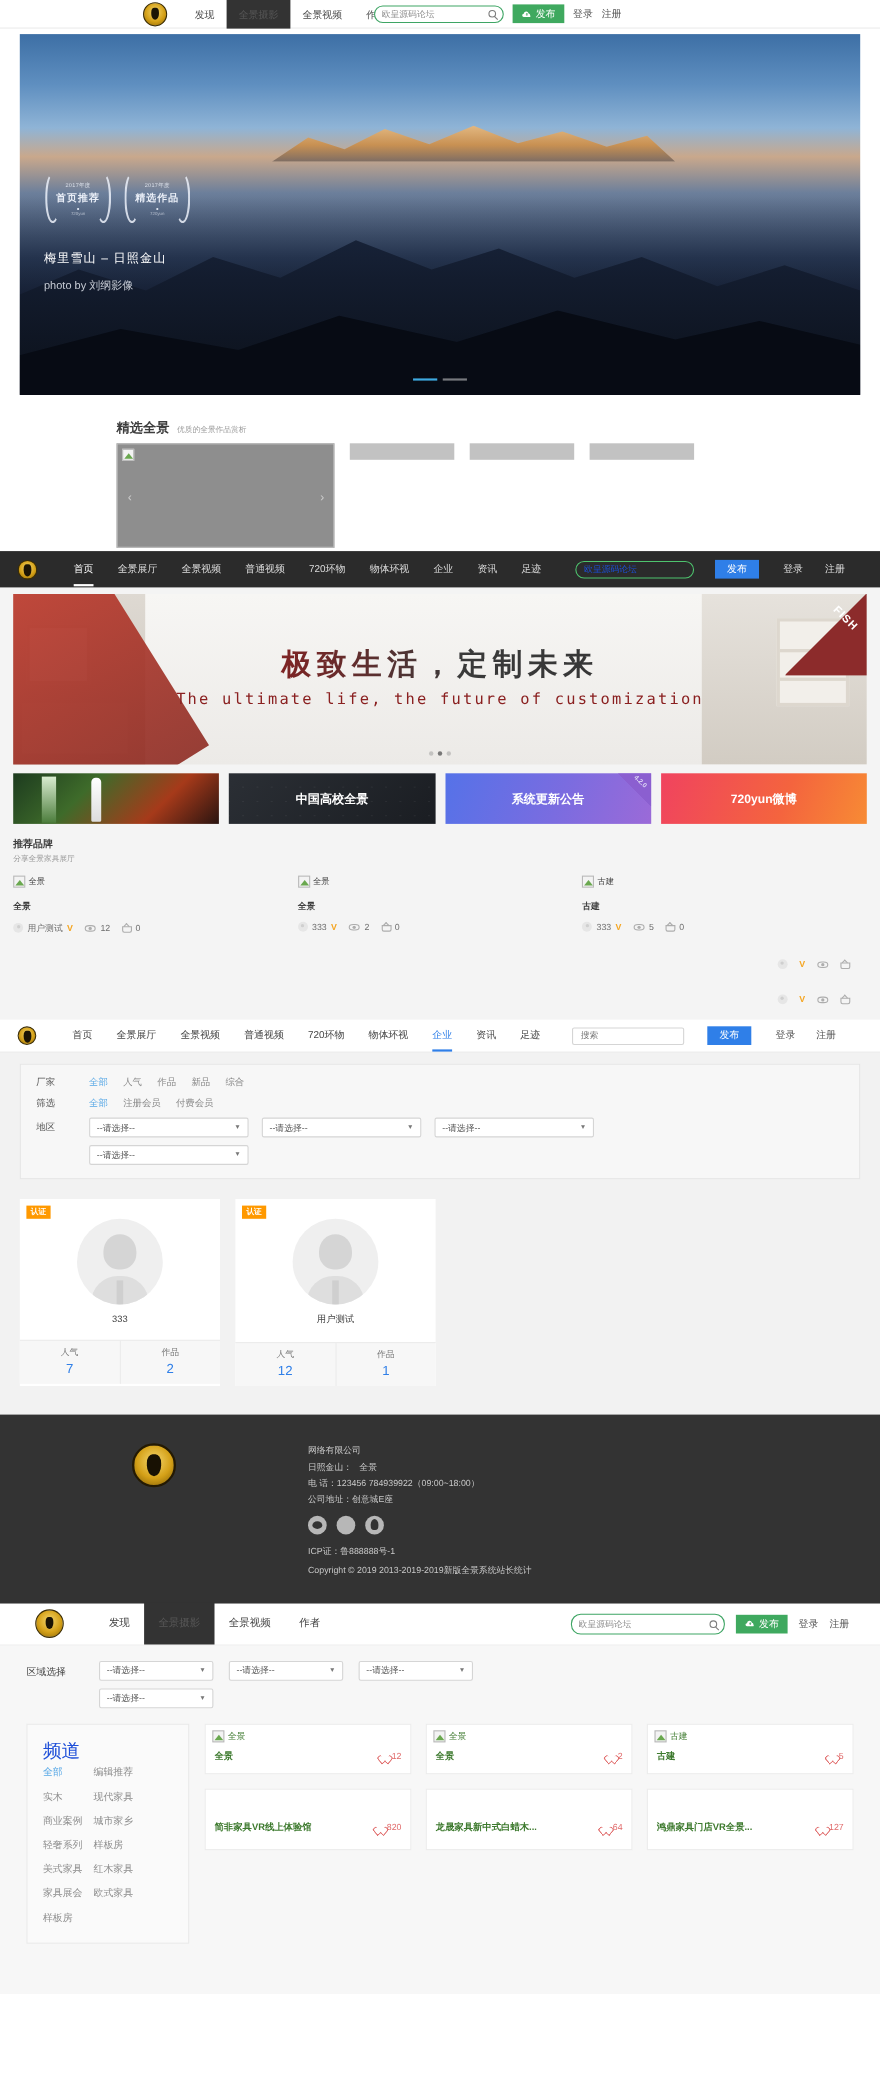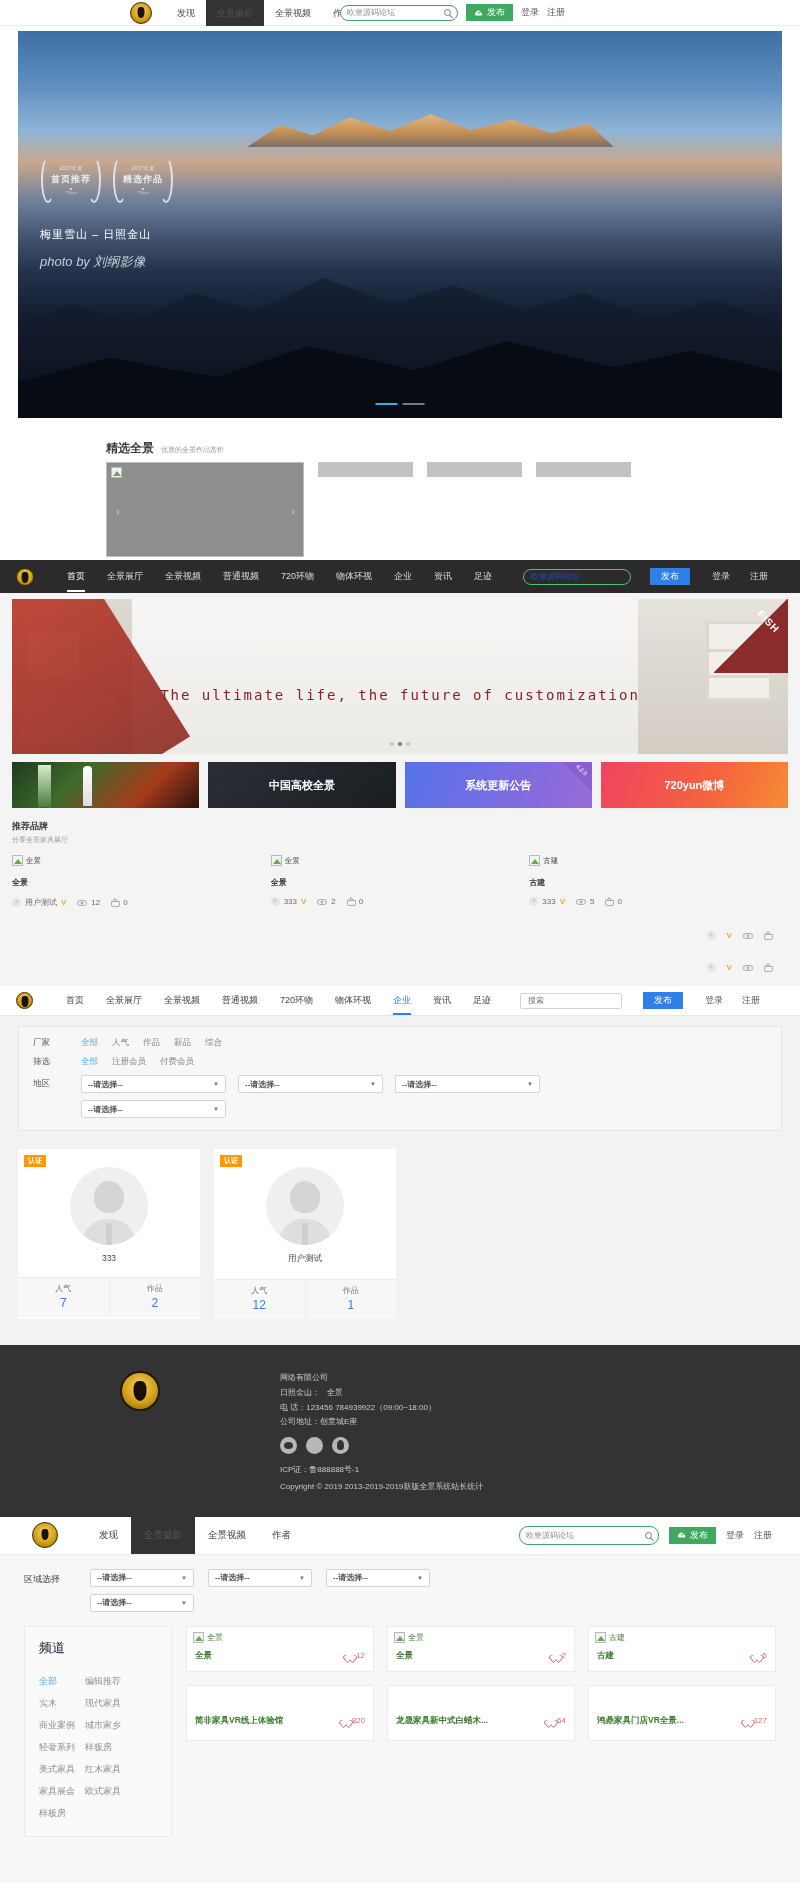--- a/index.html
+++ b/index.html
@@ -48,21 +48,21 @@
   .pub-btn {
     background: #3fa95f; color: #fff; font-size: 9px; height: 17px; padding: 0 8px;
     display: flex; align-items: center; gap: 3px; border: 0; cursor: pointer;
     font-family: "Liberation Sans", sans-serif;
   }
   .cloud-ico { width: 10px; height: 10px; position: relative; }
   .cloud-ico svg { display: block; }
   .plain-link { font-size: 9px; color: #555; text-decoration: none; }
 
   .hero {
-    height: 387px; margin: 5px 18px 0 18px; position: relative; overflow: hidden;
+    height: 328px; margin: 5px 18px 0 18px; position: relative; overflow: hidden;
     background:
       linear-gradient(to bottom, rgba(10,18,40,.0) 45%, rgba(8,12,28,.75) 100%),
       linear-gradient(to bottom, #3d6fa5 0%, #5f8fc0 14%, #8fb4d6 26%, #c9a88c 34%, #6c7f9b 44%, #2d3f5c 62%, #141d30 80%, #0a0f1c 100%);
   }
   .hero .ridge {
     position: absolute; left: 0; right: 0; bottom: 0; height: 190px;
     background: linear-gradient(to bottom, #1c2a44 0%, #131c2e 45%, #0b1019 100%);
     clip-path: polygon(0 52%, 7% 40%, 15% 50%, 23% 34%, 31% 44%, 40% 26%, 49% 40%, 57% 30%, 66% 44%, 74% 34%, 83% 48%, 91% 38%, 100% 50%, 100% 100%, 0 100%);
   }
   .hero .snow {
@@ -85,21 +85,21 @@
   .medal .tt { font-size: 9px; font-weight: bold; letter-spacing: 1px; margin: 2px 0 1px; }
   .medal .sub { font-size: 4px; opacity: .6; }
   .medal .lf, .medal .rf {
     position: absolute; top: 8px; width: 14px; height: 46px;
     border: 2px solid rgba(235,240,250,.85); border-radius: 50%;
   }
   .medal .lf { left: 1px; border-right-color: transparent; border-top-color: transparent; }
   .medal .rf { right: 1px; border-left-color: transparent; border-top-color: transparent; }
   .medal .dot { width: 2px; height: 2px; background: #e9eef7; border-radius: 50%; margin-top: 1px; }
   .hero-title { position: absolute; left: 22px; top: 196px; font-size: 11px; color: #fff; letter-spacing: 1px; }
-  .hero-credit { position: absolute; left: 22px; top: 222px; font-size: 13px; color: #c8cdd6; font-style: italic; }
+  .hero-credit { position: absolute; left: 22px; top: 222px; font-size: 10px; color: #c8cdd6; }
   .dots { position: absolute; left: 50%; transform: translateX(-50%); bottom: 13px; display: flex; gap: 5px; }
   .dots i { width: 22px; height: 2px; background: rgba(255,255,255,.45); display: block; }
   .dots i.on { background: #3ea9e0; }
 
   .feat { margin: 22px 18px 0 18px; position: relative; height: 120px; }
   .feat-h { display: flex; align-items: baseline; gap: 7px; margin-left: 88px; }
   .feat-h .t { font-size: 12px; font-weight: bold; color: #3d3d3d; }
   .feat-h .s { font-size: 7px; color: #9a9a9a; }
   .feat-ph {
     position: absolute; left: 88px; top: 22px; width: 198px; height: 95px;
@@ -254,21 +254,21 @@
   .frow { display: flex; align-items: center; margin-bottom: 7px; }
   .frow:last-child { margin-bottom: 0; }
   .flabel { font-size: 8.5px; color: #555; width: 48px; flex: none; }
   .fopts { display: flex; gap: 14px; }
   .fopts a { font-size: 8.5px; color: #888; text-decoration: none; }
   .fopts a.on { color: #5aa9e6; }
   .selrow { display: flex; gap: 12px; }
   .sel {
     width: 145px; height: 18px; border: 1px solid #d5d5d5; background: #fff; border-radius: 2px;
     display: flex; align-items: center; justify-content: space-between; padding: 0 6px;
-    font-size: 8px; color: #555; font-weight: bold;
+    font-size: 8px; color: #555;
   }
   .sel .cv { font-size: 6px; color: #777; }
   .f-sub { margin-left: 48px; margin-top: 7px; }
 
   .cards3 { display: flex; gap: 14px; margin: 18px 18px 0 18px; }
   .card3 { width: 182px; background: #fff; position: relative; }
   .card3 .cert { position: absolute; left: 6px; top: 6px; background: #f90; color: #fff; font-size: 7px; padding: 1px 4px; font-weight: bold; }
   .card3 .av-big {
     width: 78px; height: 78px; border-radius: 50%; background: #efefef; margin: 18px auto 0;
     position: relative; overflow: hidden;
@@ -312,21 +312,21 @@
   .s4 .searchbox { width: 140px; height: 19px; }
 
   .region { display: flex; align-items: flex-start; margin: 14px 0 0 24px; }
   .region .rlabel { font-size: 9px; color: #444; width: 66px; flex: none; padding-top: 4px; }
   .region .rsels { display: flex; flex-direction: column; gap: 7px; }
   .region .rrow { display: flex; gap: 14px; }
   .region .sel { width: 104px; height: 18px; }
 
   .bottom-body { display: flex; margin: 14px 24px 0 24px; gap: 14px; }
   .chanbox { width: 148px; background: #fafafa; border: 1px solid #eaeaea; padding: 12px 14px 16px; }
-  .chanbox .ch-t { font-size: 13px; color: #0f172a; margin-bottom: 18px; }
+  .chanbox .ch-t { font-size: 17px; color: #1d4ed8; margin-bottom: 2px; }
   .chan-grid { display: flex; gap: 10px; }
   .chan-col { display: flex; flex-direction: column; gap: 9px; }
   .chan-col a { font-size: 9px; color: #8e8e8e; text-decoration: none; white-space: nowrap; }
   .chan-col a.on { color: #5aa9e6; }
   .grid4 { flex: 1; display: grid; grid-template-columns: repeat(3, 1fr); gap: 13px; align-content: start; }
   .pcard { background: #fff; border: 1px solid #ececec; height: 46px; position: relative; }
   .pcard .alt { position: absolute; left: 6px; top: 5px; font-size: 8px; color: #3d7a2e; display: flex; align-items: center; gap: 3px; }
   .pcard .bar { position: absolute; left: 8px; right: 8px; bottom: 9px; display: flex; align-items: center; justify-content: space-between; }
   .pcard .ttl { font-size: 8.5px; color: #3d7a2e; font-weight: bold; max-width: 120px; overflow: hidden; text-overflow: ellipsis; white-space: nowrap; }
   .pcard .lk { font-size: 8px; color: #e06a6a; display: flex; align-items: center; gap: 2px; }
@@ -448,20 +448,21 @@
 
     <div class="banner2">
       <div class="wallL"></div>
       <div class="shelfA"></div>
       <div class="shelfB"></div>
       <div class="wallR"></div>
       <div class="shelfC"></div>
       <div class="stripe"></div>
       <div class="fishtag"></div>
       <div class="fishtxt">FISH</div>
+      <div class="b2-cn">极致生活，定制未来</div>
       <div class="b2-en">The ultimate life, the future of customization</div>
       <div class="b2-dots">
         <i></i>
         <i class="on"></i>
         <i></i>
       </div>
     </div>
 
     <div class="promos">
       <div class="promo p1">

